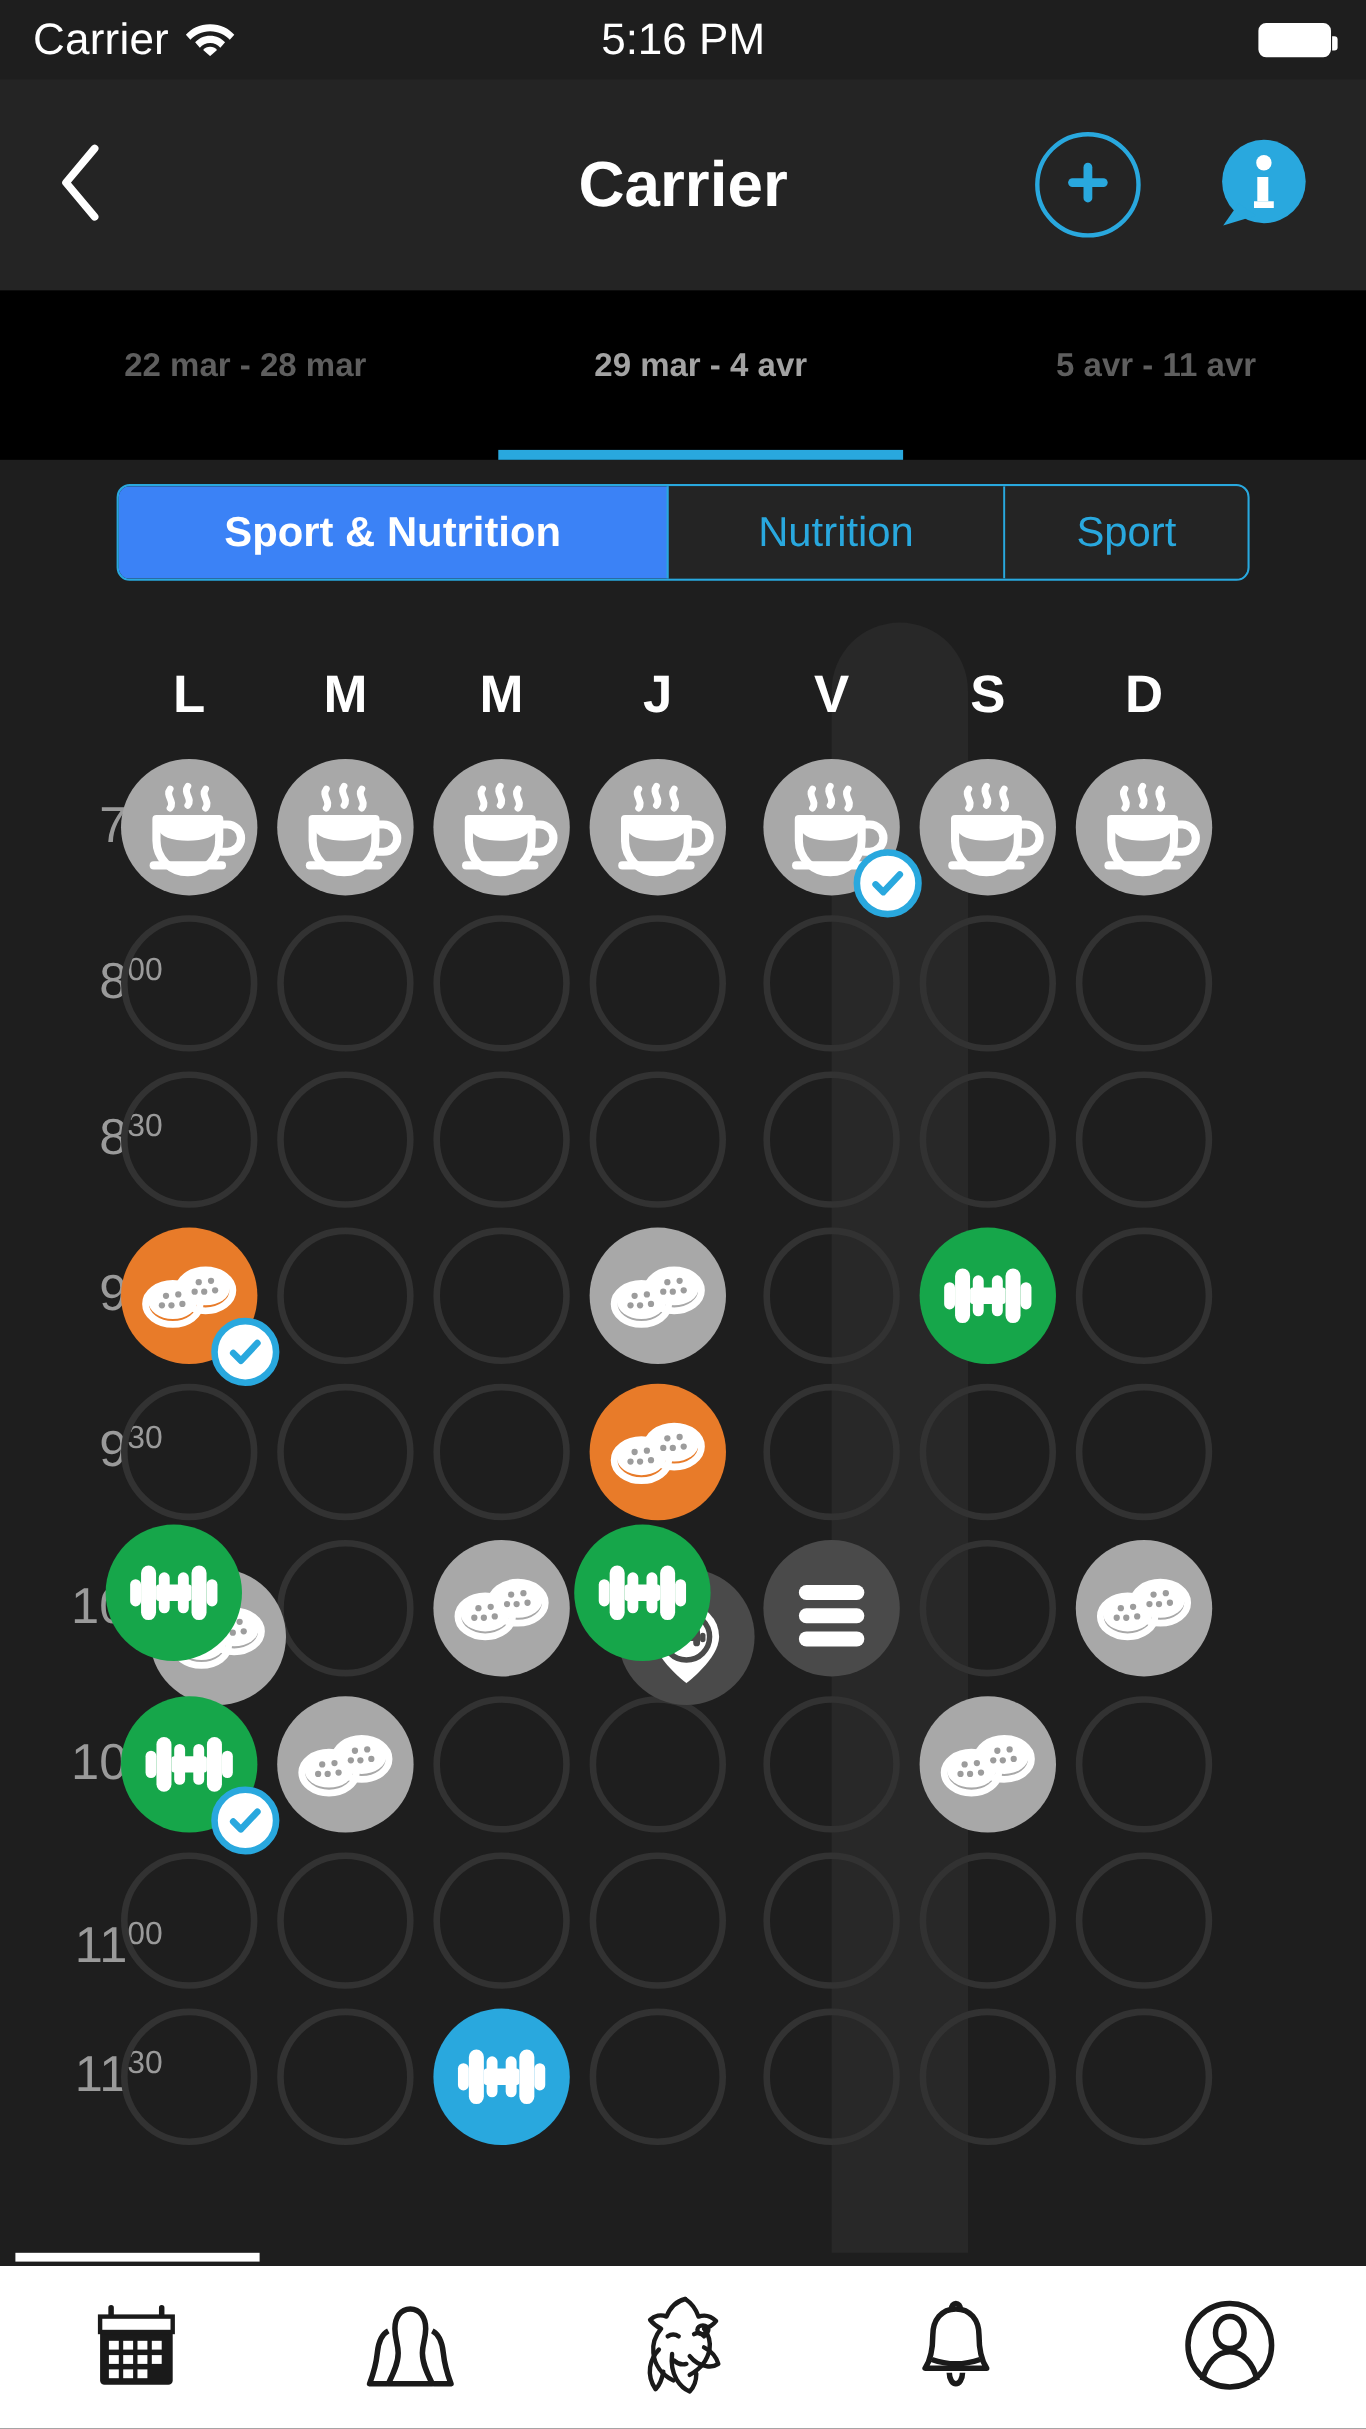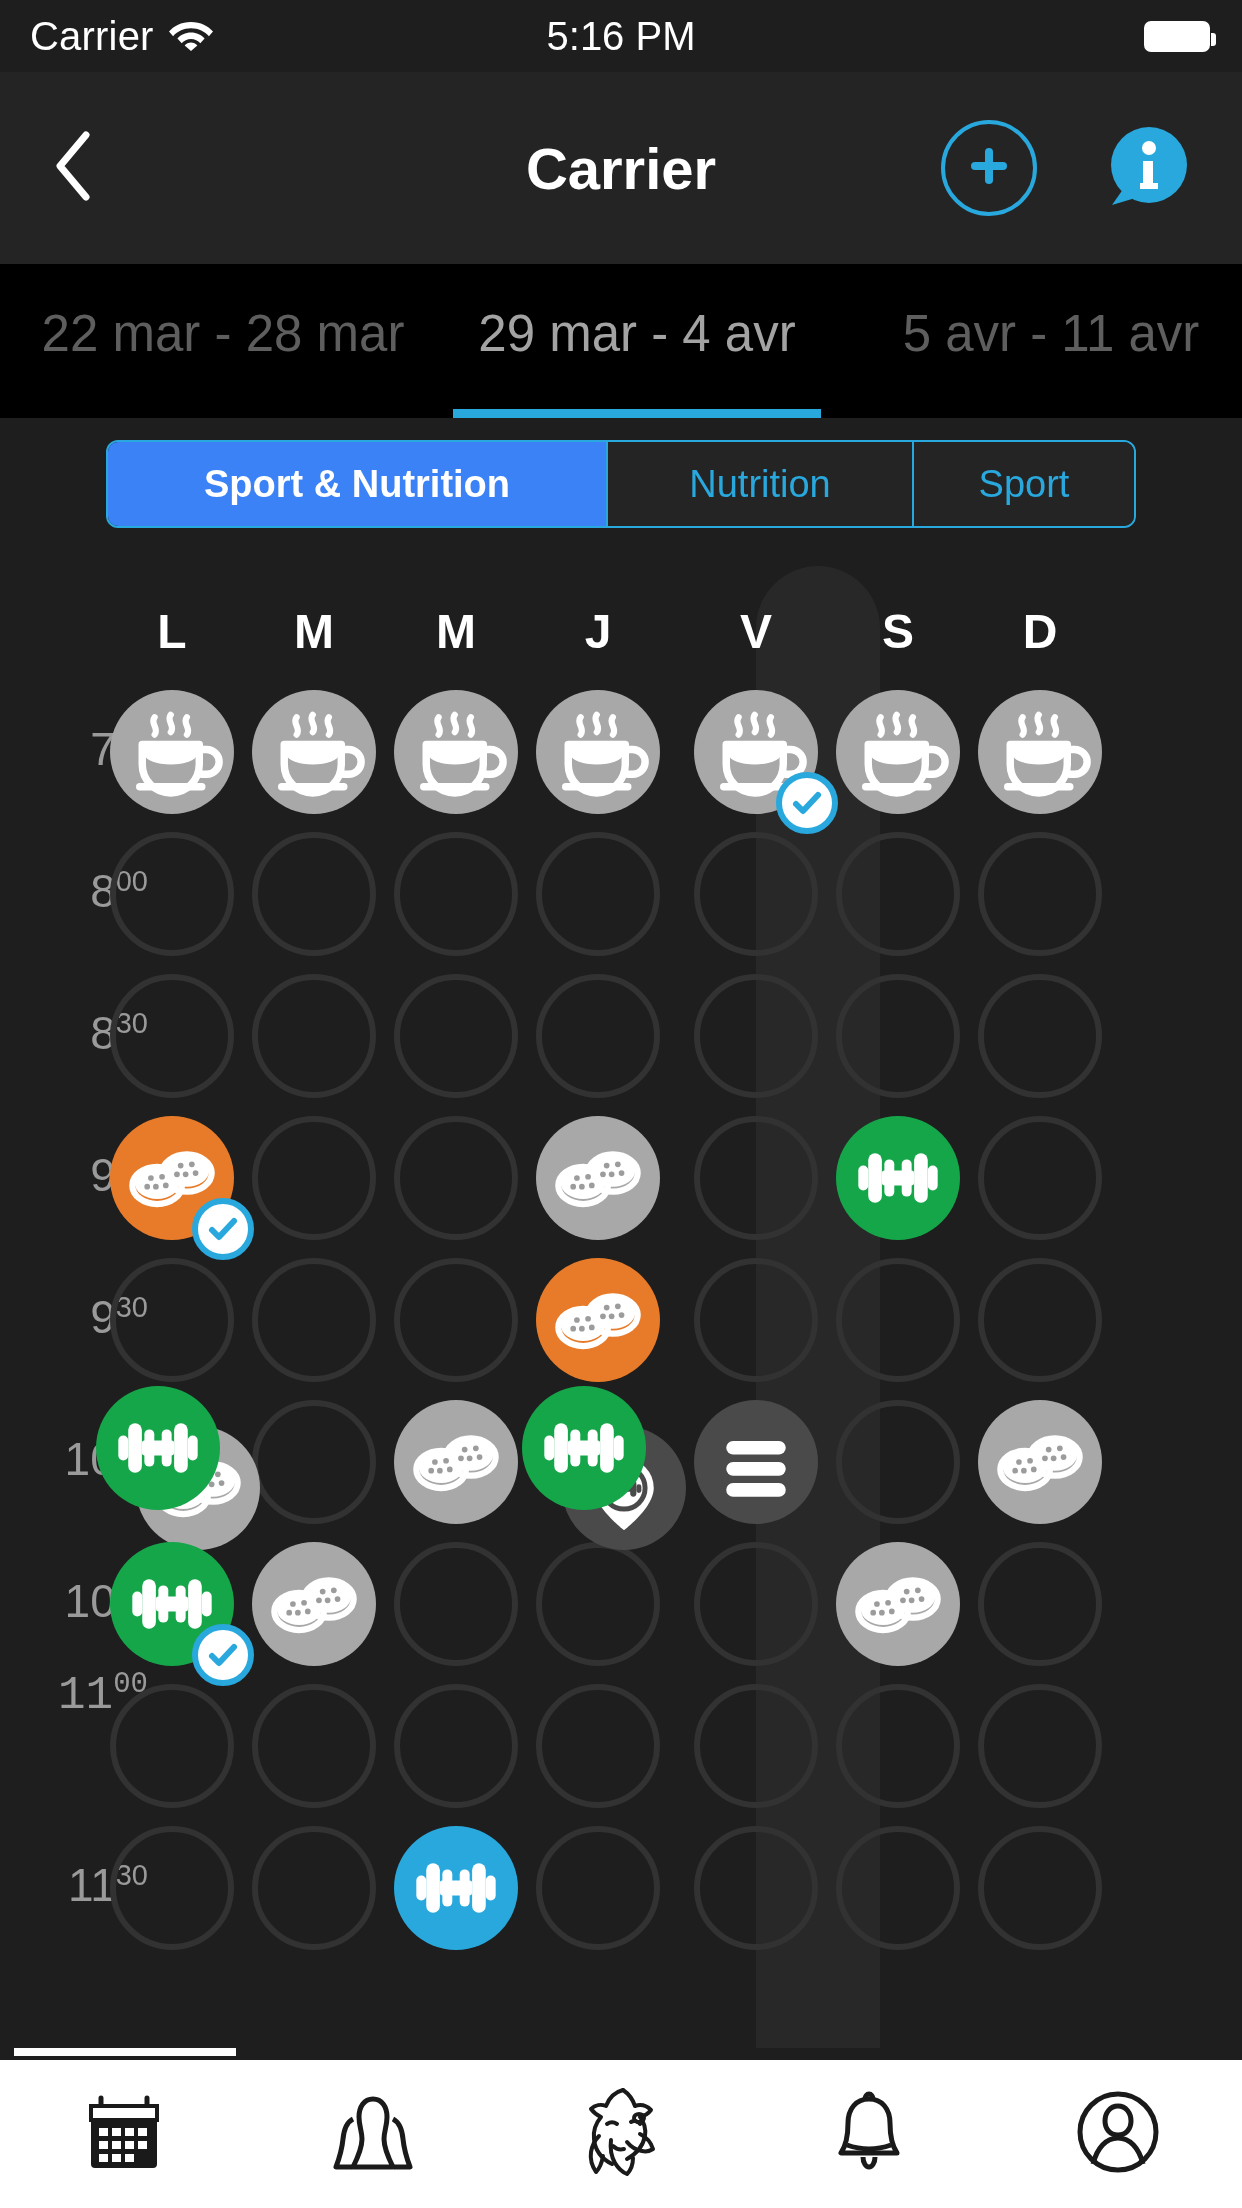--- a/index.html
+++ b/index.html
@@ -52,21 +52,21 @@
     position:absolute; right:50px; top:50%; transform:translateY(-50%);
     width:90px; height:90px;
   }
 
   
   .weekbar {
     position:absolute; top:264px; left:0; width:1242px; height:154px;
     background:#000; display:flex; align-items:center;
   }
   .week-tab {
-    flex:1; text-align:center; font-size:51px; font-weight:normal;
+    flex:1; text-align:center; font-size:30px; font-weight:bold;
     color:#5e5e5e; position:relative; height:154px;
     display:flex; align-items:center; justify-content:center;
     padding-bottom:16px;
     margin-left:32px;
   }
   .week-tab.active { color:#a3a3a3; }
   .week-tab.active:after {
     content:""; position:absolute; bottom:0; left:0; right:0; height:9px;
     background:#29a8de; margin:0 7px;
   }
@@ -225,21 +225,21 @@
         <div class="day-h" style="left: 969px;">D</div>
       </div>
     <div class="timecol" id="timecol">
         <div class="time-lbl" style="top: 26px;">7<sup>30</sup></div>
         <div class="time-lbl" style="top: 168px;">8<sup>00</sup></div>
         <div class="time-lbl" style="top: 310px;">8<sup>30</sup></div>
         <div class="time-lbl" style="top: 452px;">9<sup>00</sup></div>
         <div class="time-lbl" style="top: 594px;">9<sup>30</sup></div>
         <div class="time-lbl" style="top: 736px;">10<sup>00</sup></div>
         <div class="time-lbl" style="top: 878px;">10<sup>30</sup></div>
-        <div class="time-lbl" style="top: 972px; font-family: Liberation Mono, monospace;">11<sup>00</sup></div>
+        <div class="time-lbl" style="top: 1045px;">11<sup>00</sup></div>
         <div class="time-lbl" style="top: 1162px;">11<sup>30</sup></div>
       </div>
     <div id="slotlayer">
         <div class="slot empty" style="left: 110px; top: 266px;"></div>
         <div class="slot empty" style="left: 252px; top: 266px;"></div>
         <div class="slot empty" style="left: 394px; top: 266px;"></div>
         <div class="slot empty" style="left: 536px; top: 266px;"></div>
         <div class="slot empty" style="left: 694px; top: 266px;"></div>
         <div class="slot empty" style="left: 836px; top: 266px;"></div>
         <div class="slot empty" style="left: 978px; top: 266px;"></div>

